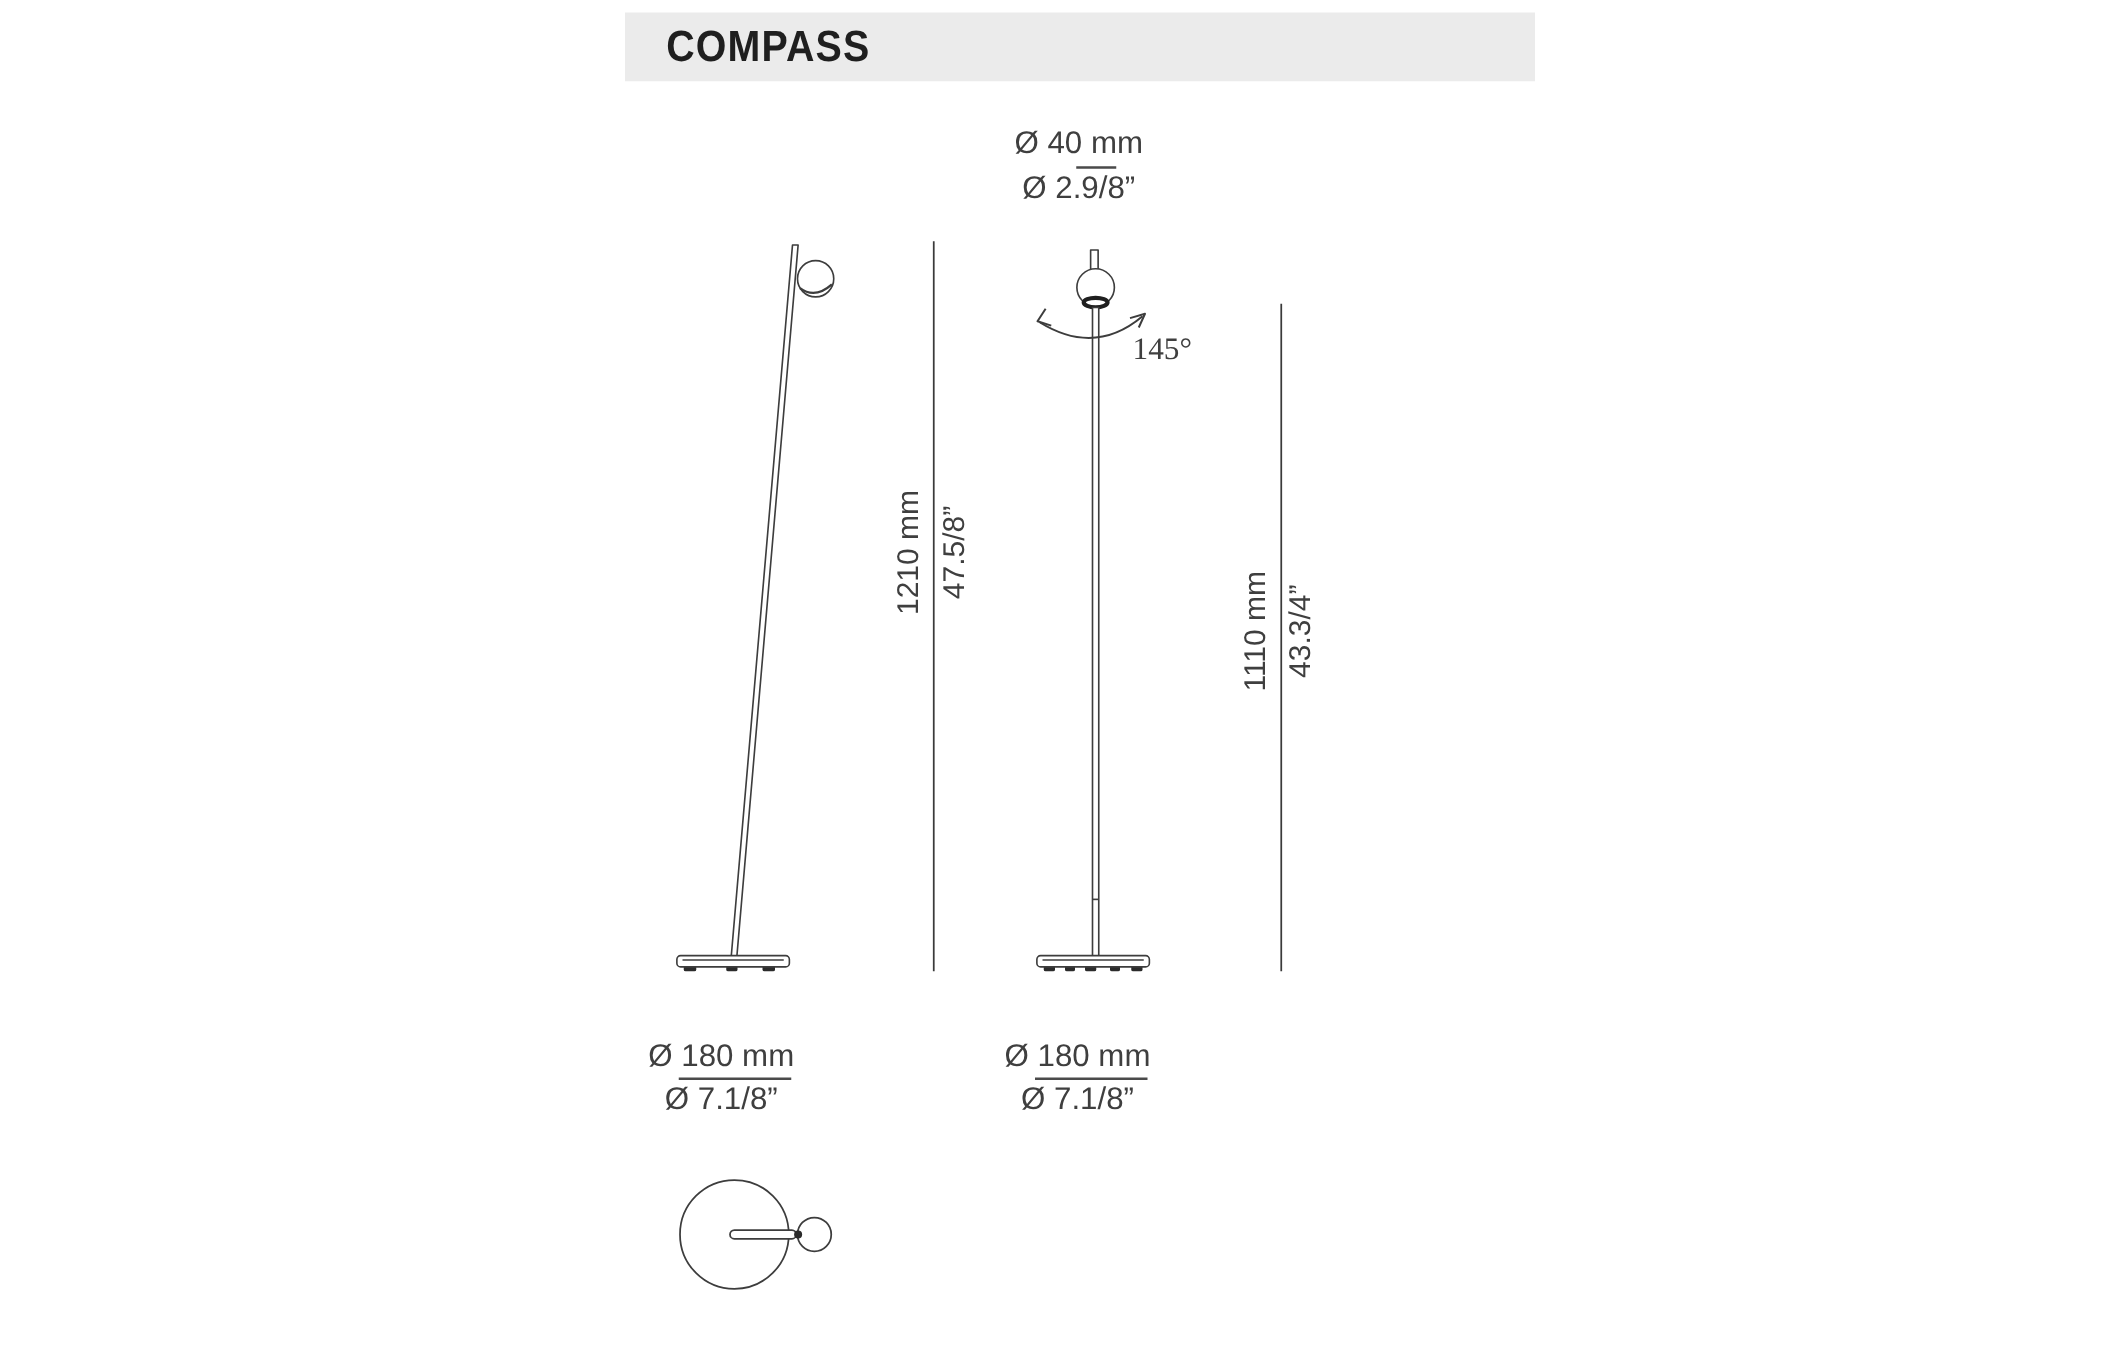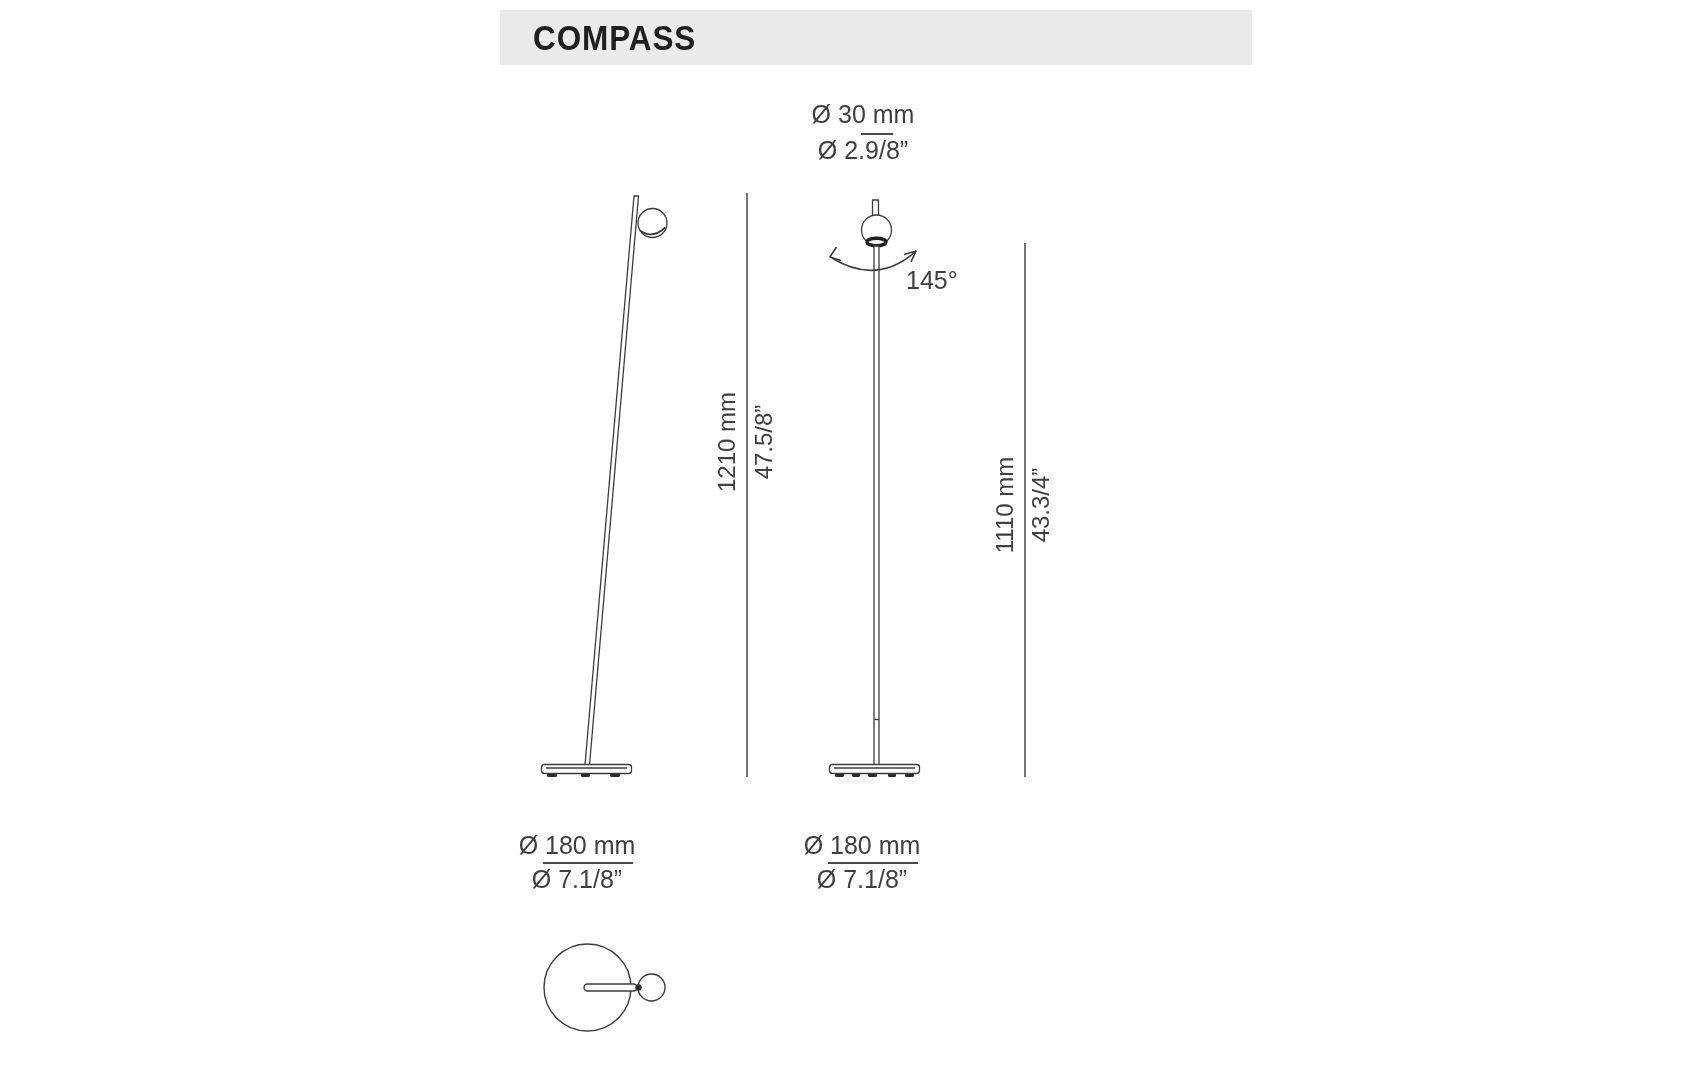--- a/index.html
+++ b/index.html
@@ -8,21 +8,20 @@
     width:1700px; height:1080px;
     background:#ffffff;
     font-family:"Liberation Sans", sans-serif;
     overflow:hidden;
   }
   
   .header-bar {
     position:absolute; left:500px; top:10px;
     width:728px; height:55px;
     background:#ebebeb;
-    padding-left:24px;
   }
   .header-title {
     position:absolute; left:33px; top:13px;
     font-size:35px; font-weight:bold; line-height:30px;
     letter-spacing:1px; color:#1f1f1f;
     transform:scaleX(0.9); transform-origin:left center;
     white-space:nowrap;
   }
   
   .diagram-svg { position:absolute; left:0; top:0; }
@@ -96,25 +95,25 @@
     <line x1="1025" y1="243" x2="1025" y2="777" stroke="#3a3a3a" stroke-width="1.4"></line>
 
     <g stroke="#3d3d3d" stroke-width="1.4" fill="none">
       <circle cx="587.5" cy="987.5" r="43.5" fill="#ffffff"></circle>
       <rect x="584" y="984" width="53" height="7" rx="3.5" fill="#ffffff"></rect>
       <circle cx="651.5" cy="987.5" r="13.5" fill="#ffffff"></circle>
       <circle cx="638.5" cy="987.5" r="3.2" fill="#2b2b2b" stroke="none"></circle>
     </g>
   </svg>
 
-  <div class="lbl" style="left:793px; top:101px;">Ø 30 mm</div>
+  <div class="lbl" style="left:793px; top:101px;">Ø 40 mm</div>
   <div class="fracbar" style="left:861px; top:133px; width:32px;"></div>
   <div class="lbl" style="left:793px; top:137px;">Ø 2.9/8”</div>
 
-  <div class="swivel-lbl" style="left:906px; top:266px;">145°</div>
+  <div class="swivel-lbl" style="left:906px; top:266px;font-family:Liberation Serif, serif;">145°</div>
 
   <div class="vlabel" style="left:657px; top:429px;">1210 mm</div>
   <div class="vlabel" style="left:694px; top:429px;">47.5/8”</div>
 
   <div class="vlabel" style="left:935px; top:492px;">1110 mm</div>
   <div class="vlabel" style="left:971px; top:492px;">43.3/4”</div>
 
   <div class="lbl" style="left:507px; top:832px;">Ø 180 mm</div>
   <div class="fracbar" style="left:543px; top:862px; width:90px;"></div>
   <div class="lbl" style="left:507px; top:866px;">Ø 7.1/8”</div>

